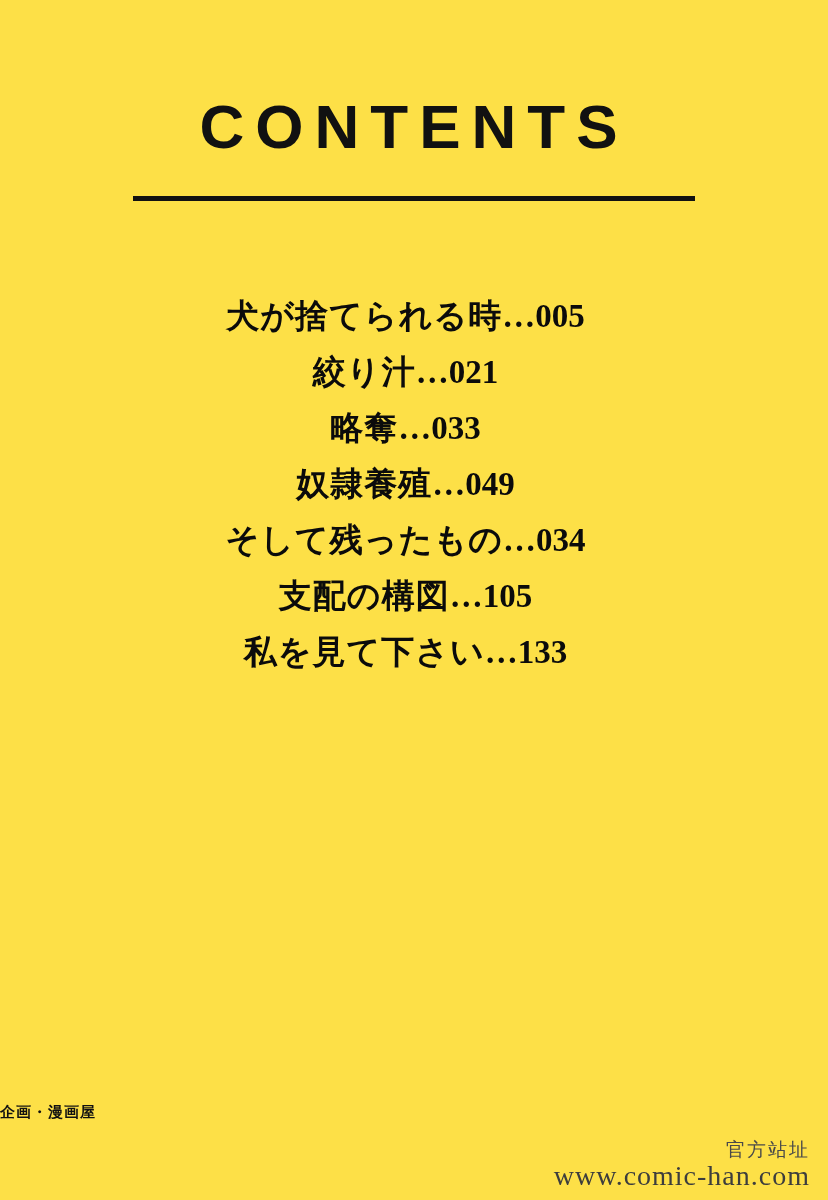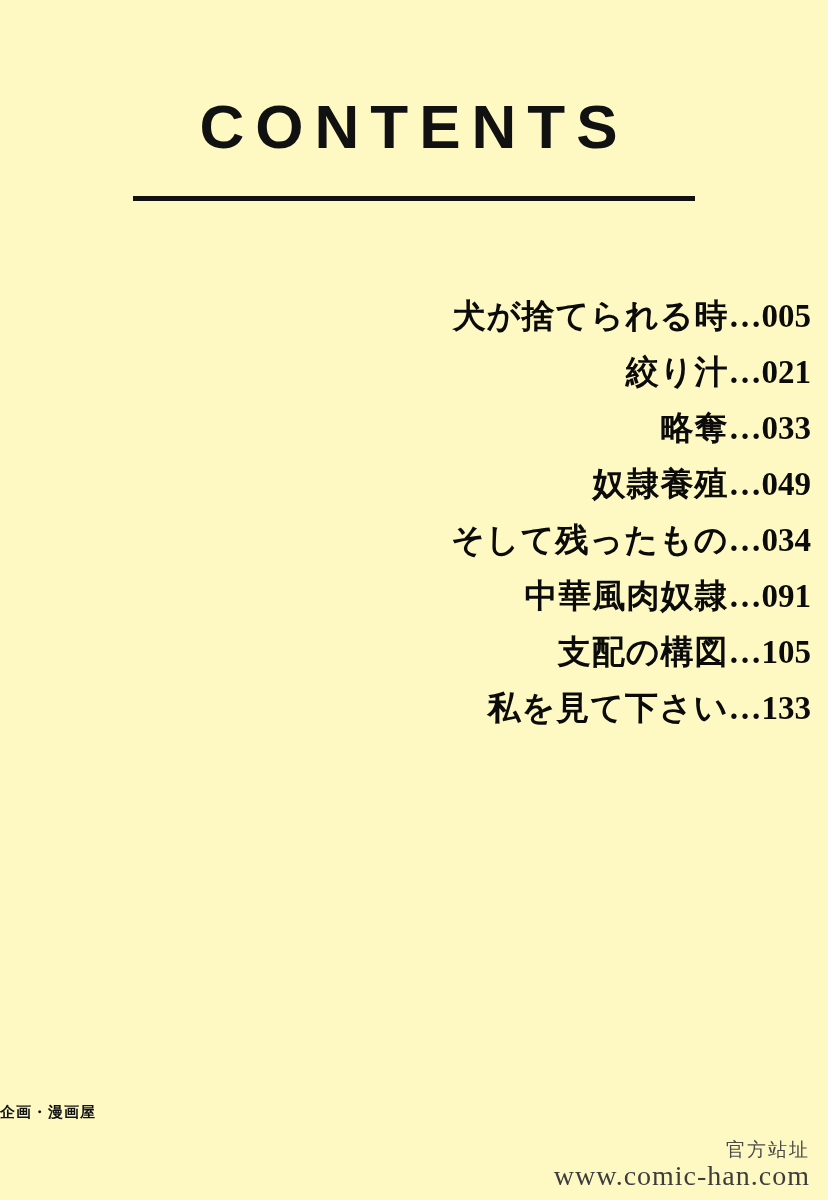--- a/index.html
+++ b/index.html
@@ -11,21 +11,21 @@
     width: 828px;
     height: 1200px;
     position: relative;
     font-family: "Liberation Serif", serif;
     color: #000000;
     overflow: hidden;
   }
   .page {
     position: absolute;
     inset: 0;
-    background: #fef9c3;
+    background: #fde047;
   }
   .title {
     position: absolute;
     top: 96px;
     left: 0;
     width: 828px;
     text-align: center;
     font-family: "Liberation Sans", sans-serif;
     font-weight: bold;
     font-size: 62px;
@@ -39,21 +39,21 @@
     left: 133px;
     width: 562px;
     height: 5px;
     background: #111111;
   }
   .toc {
     position: absolute;
     top: 288px;
     left: 0;
     width: 811px;
-    text-align: right;
+    text-align: center;
   }
   .toc-item {
     font-family: "DejaVu Serif", "Liberation Serif", serif;
     font-weight: bold;
     font-size: 33px;
     line-height: 55px;
     color: #0b0b0b;
     white-space: nowrap;
     letter-spacing: 1px;
   }
@@ -112,23 +112,20 @@
     <div class="toc-item">
       <span>略奪</span><span class="num">…</span><span class="num">033</span>
     </div>
     <div class="toc-item">
       <span>奴隷養殖</span><span class="num">…</span><span class="num">049</span>
     </div>
     <div class="toc-item">
       <span>そして残ったもの</span><span class="num">…</span><span class="num">034</span>
     </div>
     <div class="toc-item">
-      <span>中華風肉奴隷</span><span class="num">…</span><span class="num">091</span>
-    </div>
-    <div class="toc-item">
       <span>支配の構図</span><span class="num">…</span><span class="num">105</span>
     </div>
     <div class="toc-item">
       <span>私を見て下さい</span><span class="num">…</span><span class="num">133</span>
     </div>
   </div>
 
   <div class="publisher">企画・漫画屋</div>
 
   <div class="watermark">

